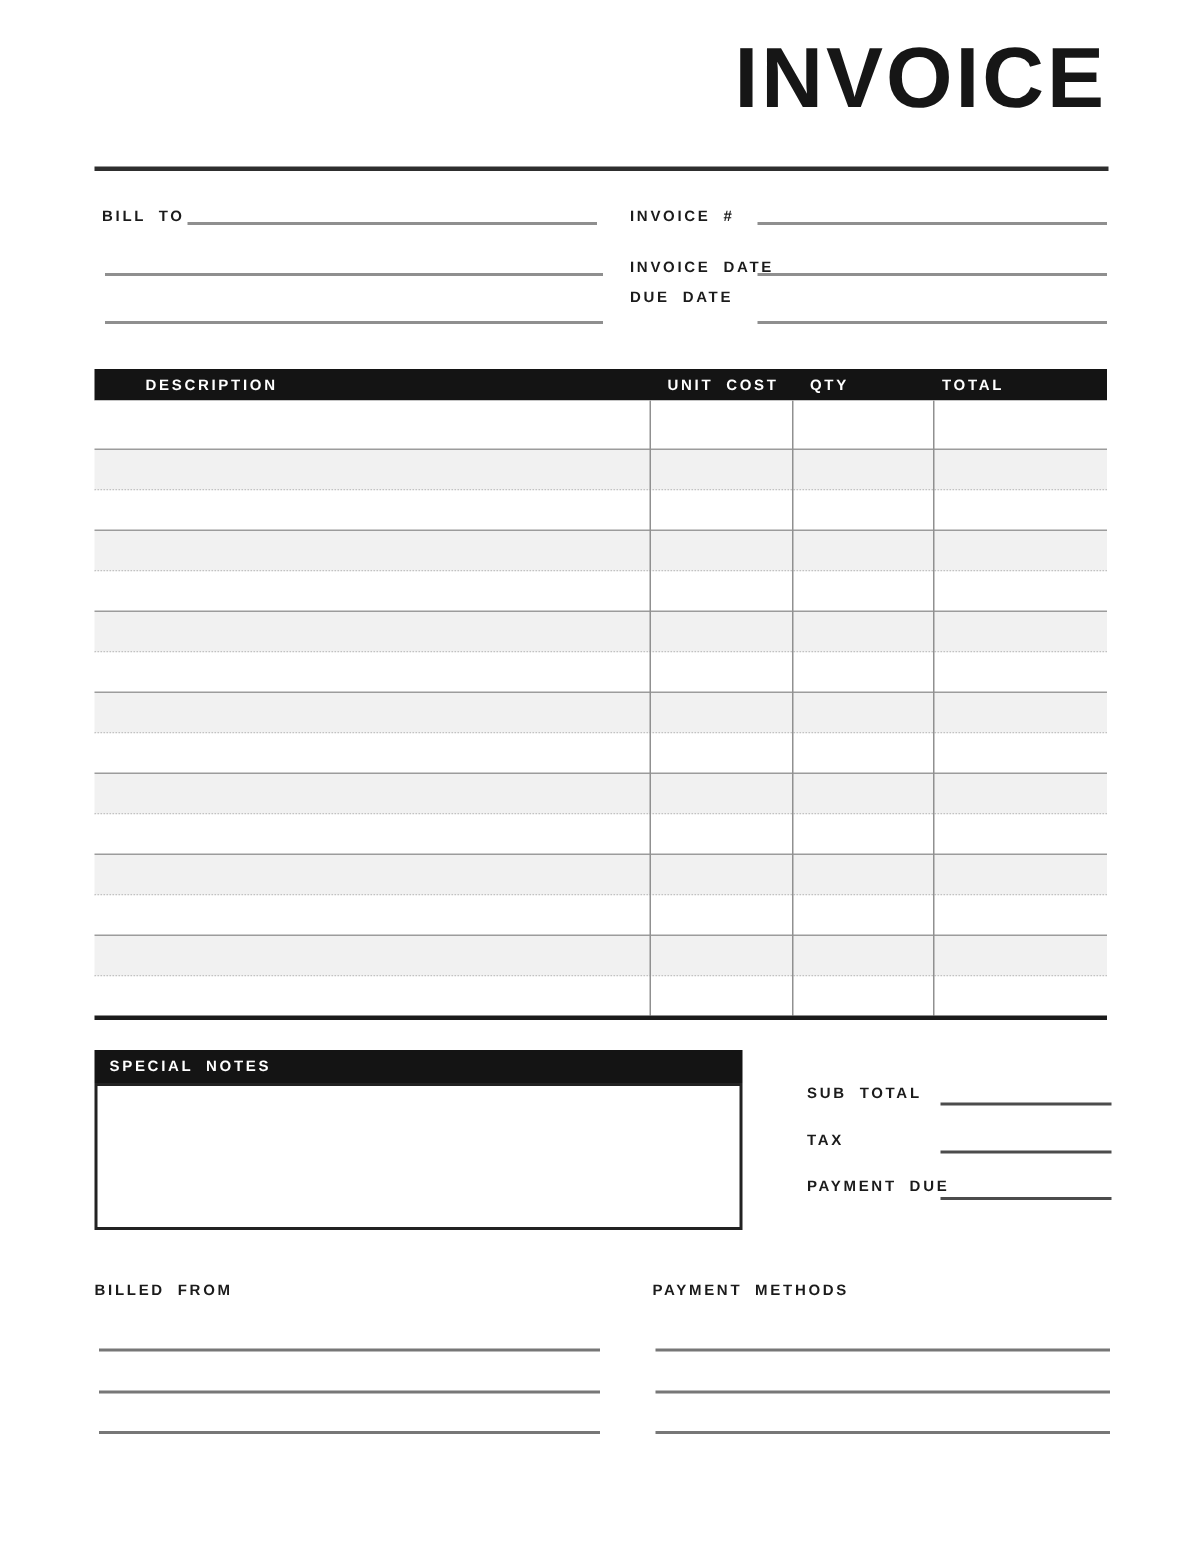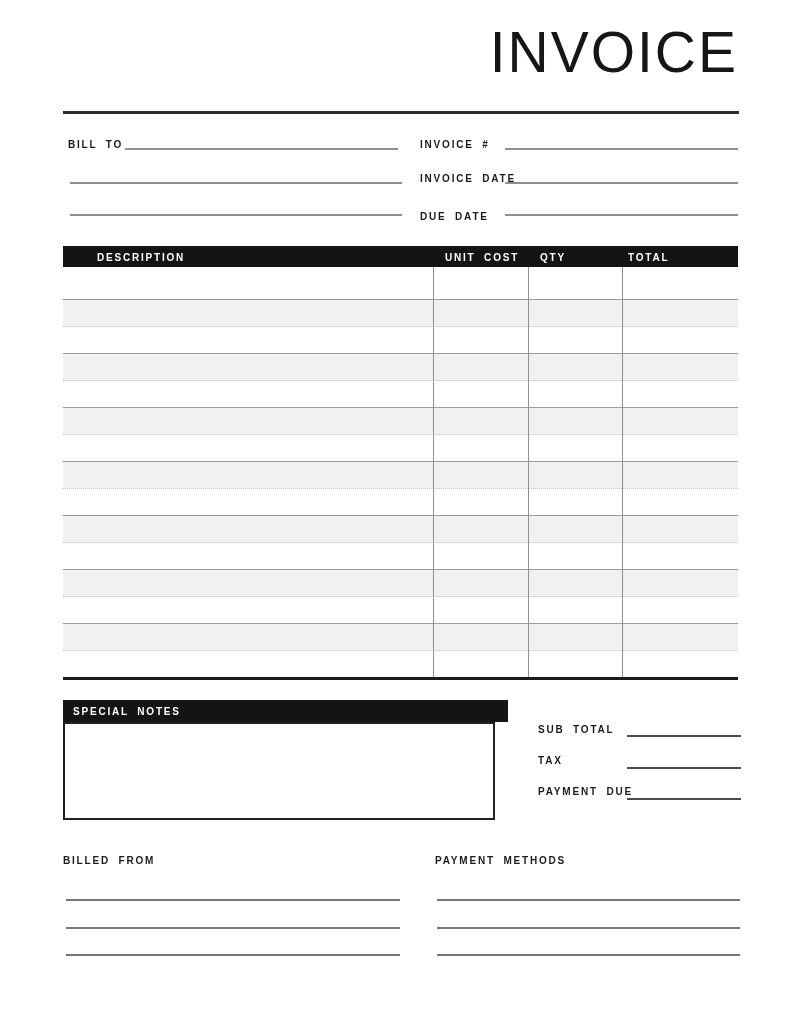--- a/index.html
+++ b/index.html
@@ -6,21 +6,21 @@
   .page{
     position:relative;
     width:800px;height:1034px;
     background:#ffffff;
     font-family:"Liberation Sans", sans-serif;
     overflow:hidden;
   }
   
   .title{
     position:absolute; top:24px; right:62px;
-    font-size:57px; font-weight:normal; letter-spacing:2px;
+    font-size:57px; font-weight:bold; letter-spacing:2px;
     color:#161616; line-height:1;
   }
   .header-rule{
     position:absolute; left:63px; top:111px; width:676px; height:3px;
     background:#2e2e2e;
   }
   
   .lbl{
     position:absolute;
     font-size:10px; font-weight:bold;
@@ -54,21 +54,20 @@
   }
   .table-bottom{
     position:absolute; left:63px; top:677px; width:675px; height:3px;
     background:#1b1b1b;
   }
 
   
   .notes-bar{
     position:absolute; left:63px; top:700px; width:432px; height:22px;
     background:#141414;
-    padding-left:13px;
   }
   .notes-bar .lbl{position:absolute; left:10px; top:6px; color:#fff;}
   .notes-box{
     position:absolute; left:63px; top:722px; width:432px; height:98px;
     border:2px solid #222; box-sizing:border-box; background:#fff;
   }
 
   
   .thanks{
     position:absolute; left:0; right:0; top:986px;
@@ -89,21 +88,21 @@
   <div class="fill-line" style="left:125px; top:148px; width:273px;"></div>
   <div class="fill-line" style="left:70px;  top:182px; width:332px;"></div>
   <div class="fill-line" style="left:70px;  top:214px; width:332px;"></div>
 
   <div class="lbl" style="left:420px; top:139px;">INVOICE #</div>
   <div class="fill-line" style="left:505px; top:148px; width:233px;"></div>
 
   <div class="lbl" style="left:420px; top:173px;">INVOICE DATE</div>
   <div class="fill-line" style="left:505px; top:182px; width:233px;"></div>
 
-  <div class="lbl" style="left:420px; top:211px;">DUE DATE</div>
+  <div class="lbl" style="left:420px; top:193px;">DUE DATE</div>
   <div class="fill-line" style="left:505px; top:214px; width:233px;"></div>
 
   <div class="thead">
     <div class="lbl" style="left:10px;padding-left:24px;">DESCRIPTION</div>
     <div class="lbl" style="left:382px;">UNIT COST</div>
     <div class="lbl" style="left:477px;">QTY</div>
     <div class="lbl" style="left:565px;">TOTAL</div>
   </div>
 
   <div class="tbody">

